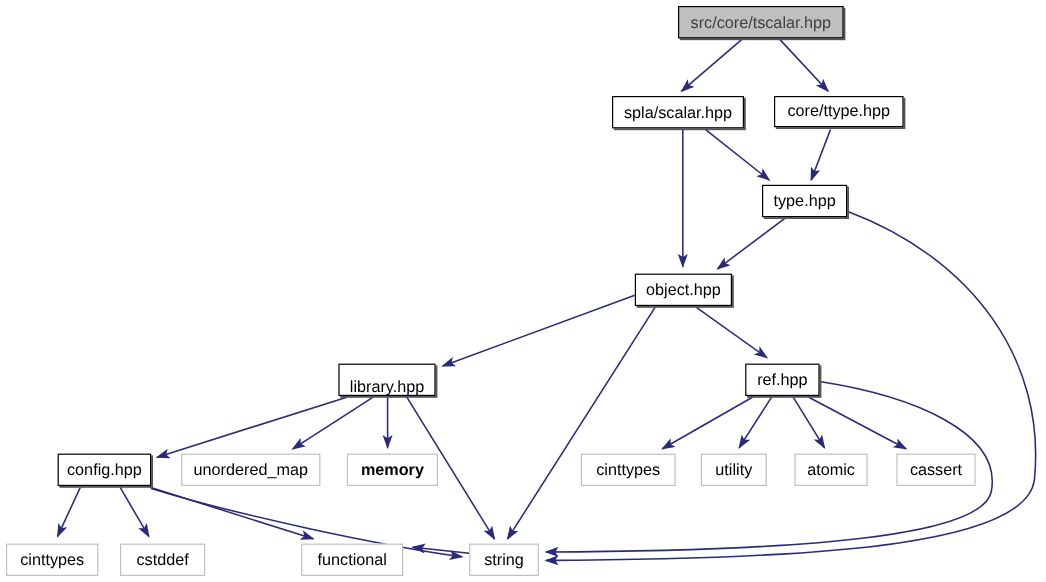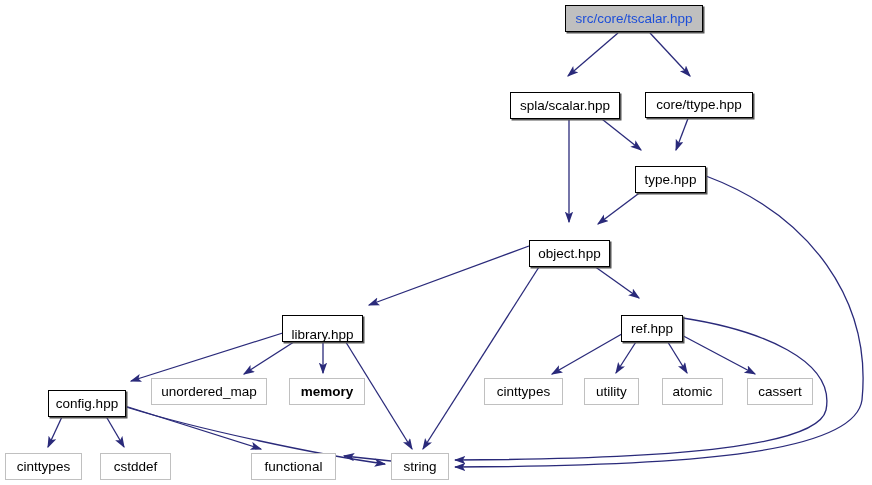--- a/index.html
+++ b/index.html
@@ -4,22 +4,22 @@
 <style>
   html,body{margin:0;padding:0;background:#ffffff;}
   body{width:872px;height:485px;overflow:hidden;font-family:"Liberation Sans",sans-serif;}
   #graph{position:relative;width:872px;height:485px;background:#ffffff;}
   #edges{position:absolute;left:0;top:0;width:872px;height:485px;}
   .node{position:absolute;box-sizing:border-box;display:flex;align-items:center;
         justify-content:center;background:#ffffff;white-space:nowrap;}
   .node span{display:block;line-height:1;}
   .n-leaf{border:1px solid #c0c0c0;color:#000000;font-size:13.5px;}
   .n-internal{border:1px solid #000000;color:#000000;font-size:13.5px;
-              box-shadow:1.5px 1.5px 0 0 #555555;margin-top:12px;}
-  .n-root{border:1px solid #000000;background:#bfbfbf;color:#1d4ed8;font-size:13.5px;
+              box-shadow:1.5px 1.5px 0 0 #555555;}
+  .n-root{border:1px solid #000000;background:#bfbfbf;color:#404040;font-size:13.5px;
           box-shadow:1.5px 1.5px 0 0 #555555;}
 </style>
 </head>
 <body>
 
 <div id="graph">
   <svg id="edges" viewBox="0 0 872 485" xmlns="http://www.w3.org/2000/svg">
     <defs>
       <marker id="ah" markerWidth="9" markerHeight="9" refX="8" refY="3.2" orient="auto" markerUnits="strokeWidth">
         <path d="M0,0 L9,3.2 L0,6.4 L2,3.2 z" fill="#2a2a7a"></path>

